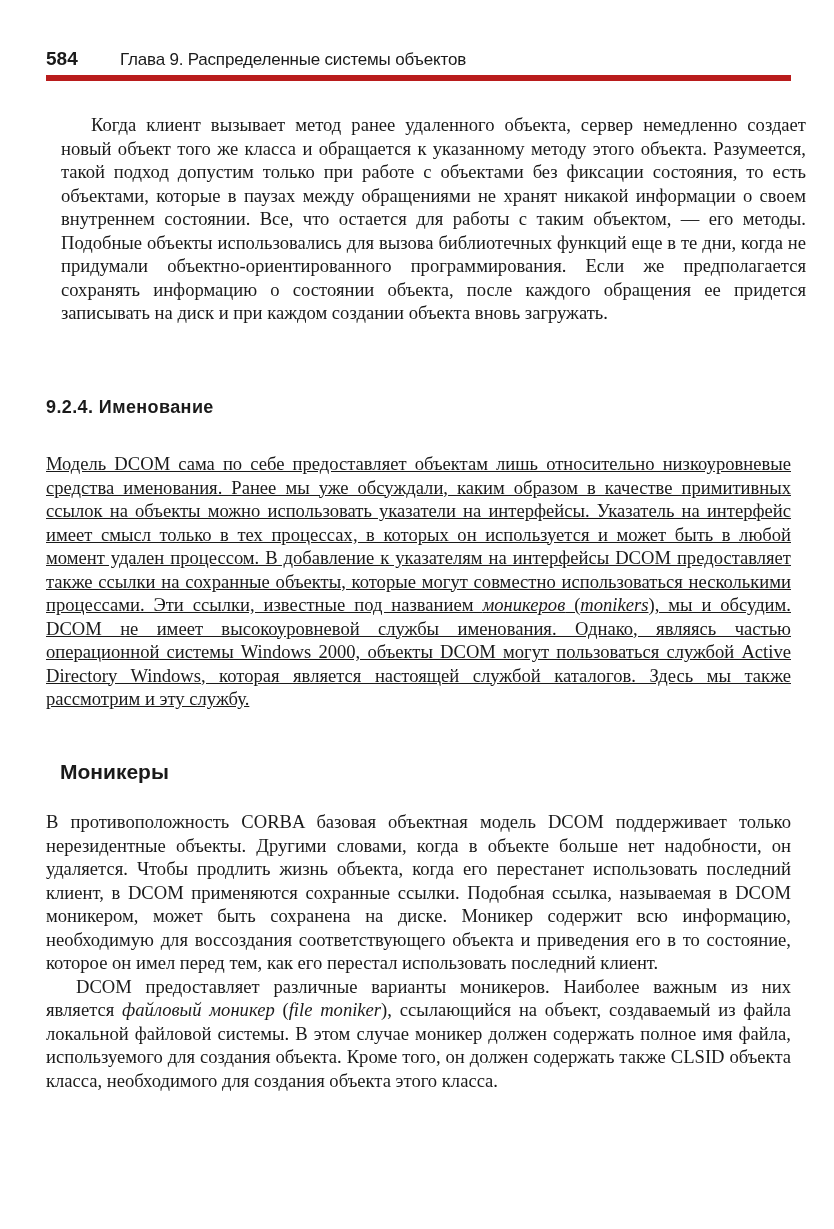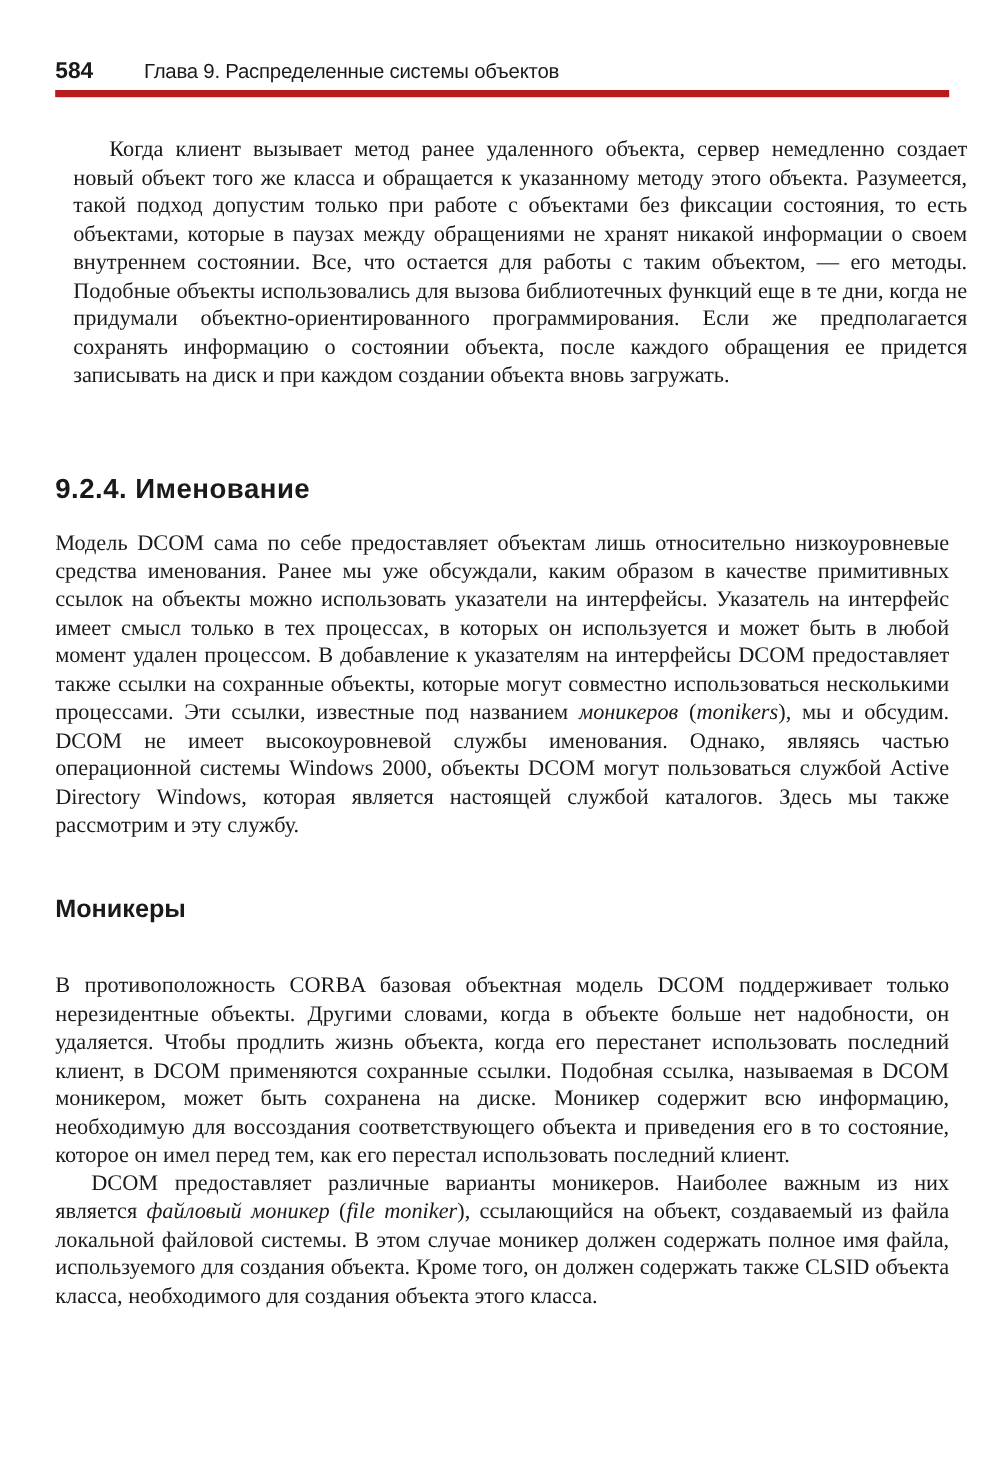--- a/index.html
+++ b/index.html
@@ -63,35 +63,36 @@
       left: 15px;
       width: 745px;
     }
     .section-heading {
       position: absolute;
       top: 390px;
       left: 0;
       margin: 0;
       font-family: "Liberation Sans", sans-serif;
       font-weight: bold;
-      font-size: 23px;
+      font-size: 18px;
       line-height: 34px;
       letter-spacing: 0.4px;
     }
     .block2 {
       position: absolute;
-      top: 441px;
+      top: 452px;
       left: 0;
       width: 745px;
+      text-decoration: underline;
     }
     .subsection-heading {
       position: absolute;
       top: 744px;
       left: 0;
-      margin: 0;
+      margin: 14px;
       font-family: "Liberation Sans", sans-serif;
       font-weight: bold;
       font-size: 21px;
       line-height: 28px;
     }
     .block3 {
       position: absolute;
       top: 810px;
       left: 0;
       width: 745px;

